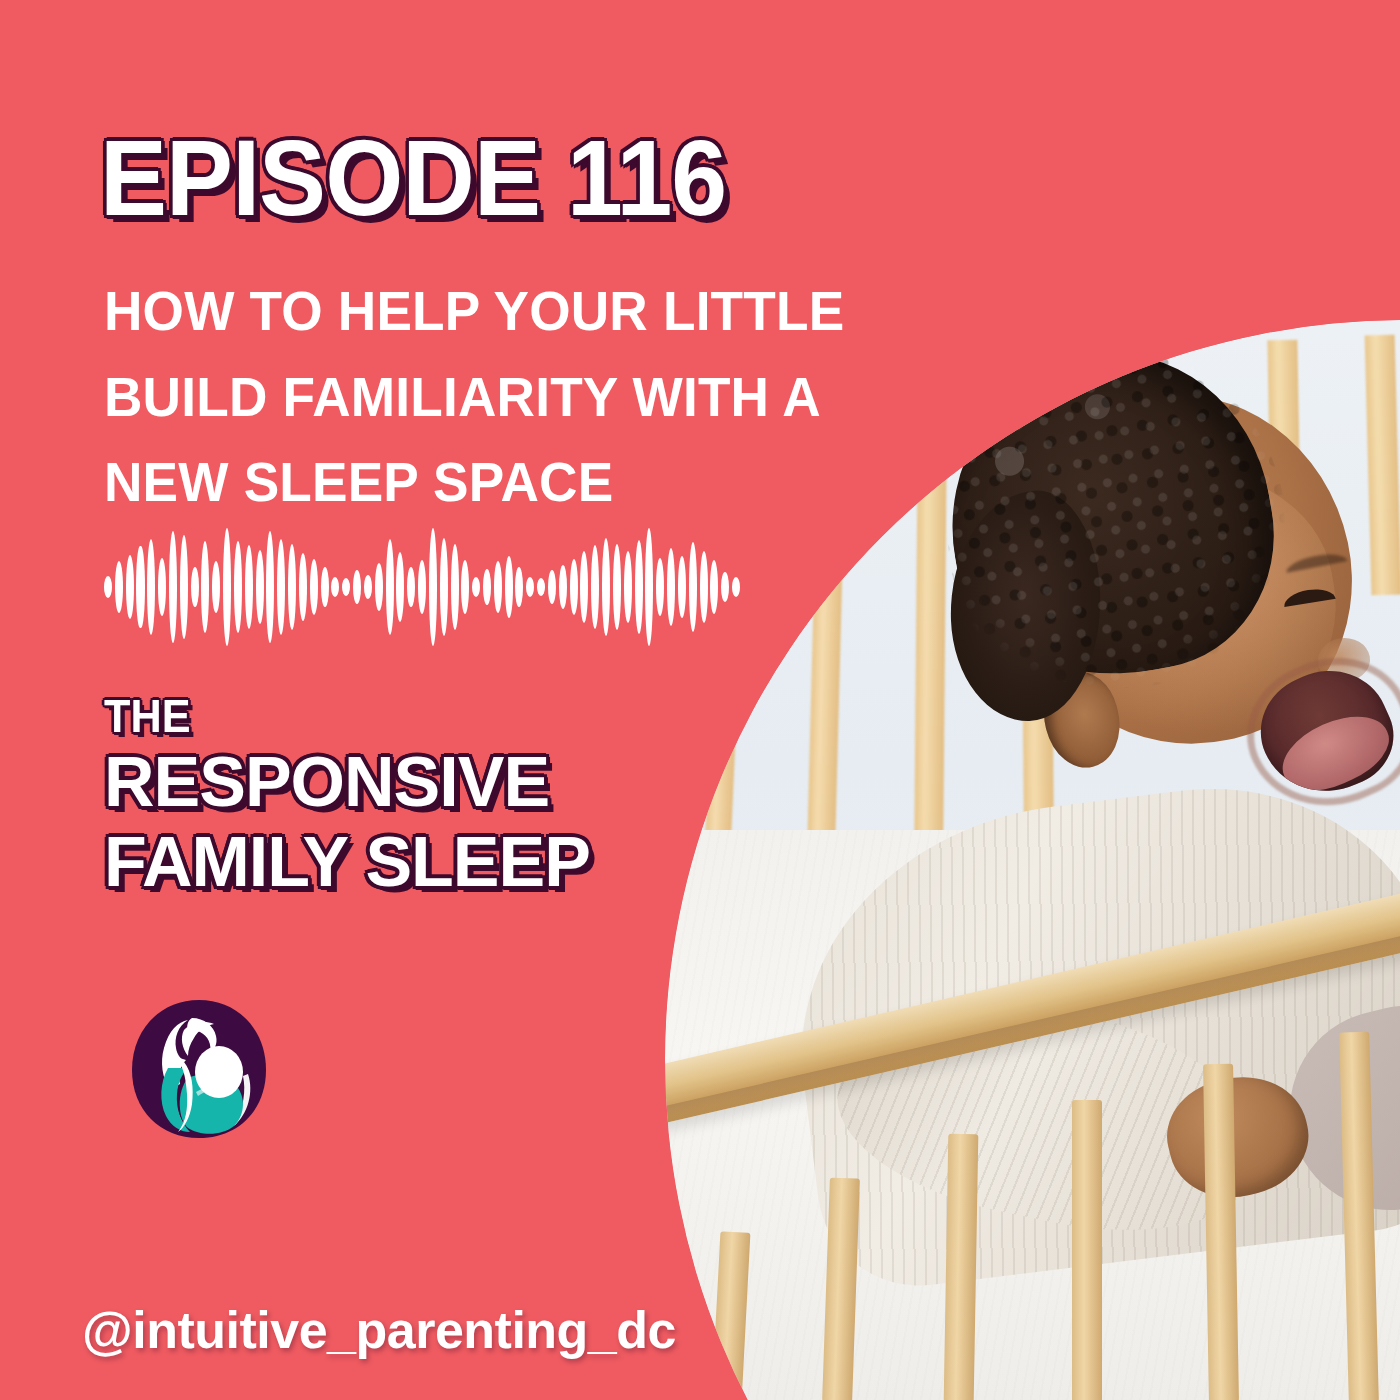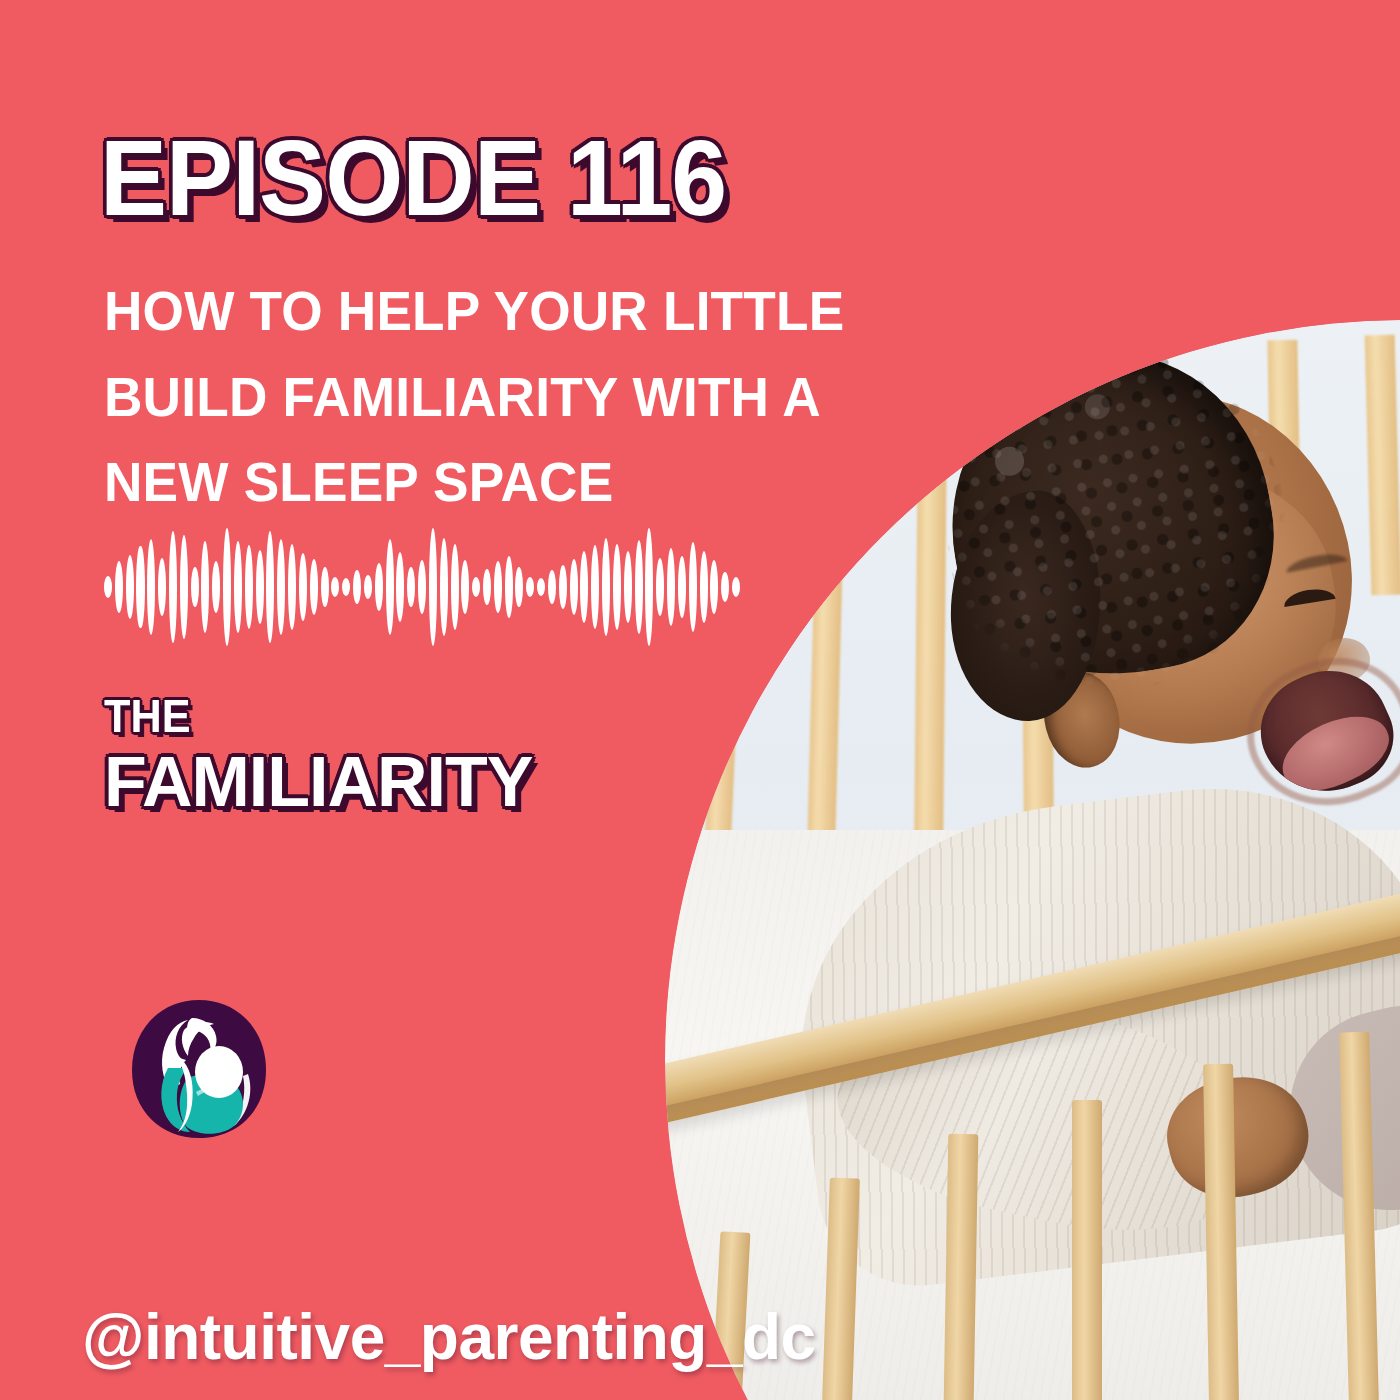--- a/index.html
+++ b/index.html
@@ -359,21 +359,21 @@
   .logo{
     position:absolute;
     left:126px; top:996px;
     width:146px; height:146px;
   }
 
   
   .handle{
     position:absolute;
     left:82px; top:1300px;
-    font-size:64px;
+    font-size:52px;
     font-weight:700;
     color:#ffffff;
     letter-spacing:-.5px;
     font-family:"Liberation Sans","DejaVu Sans",sans-serif;
     text-shadow: 2px 3px 5px rgba(60,10,40,.35);
     white-space:nowrap;
   }
 </style>
 </head>
 <body>
@@ -493,21 +493,22 @@
         <div class="wbar" style="width: 8.02712px; height: 62px; margin-right: 2.82034px; background: rgb(255, 255, 255);"></div>
         <div class="wbar" style="width: 8.02712px; height: 90px; margin-right: 2.82034px; background: rgb(255, 255, 255);"></div>
         <div class="wbar" style="width: 8.02712px; height: 72px; margin-right: 2.82034px; background: rgb(255, 255, 255);"></div>
         <div class="wbar" style="width: 8.02712px; height: 54px; margin-right: 2.82034px; background: rgb(255, 255, 255);"></div>
         <div class="wbar" style="width: 8.02712px; height: 30px; margin-right: 2.82034px; background: rgb(255, 255, 255);"></div>
         <div class="wbar" style="width: 8.02712px; height: 20px; margin-right: 2.82034px; background: rgb(255, 255, 255);"></div>
       </div>
 
     <div class="brand">
       <div class="the">THE</div>
-      <div class="big">FAMILIARITY</div>
+      <div class="big">RESPONSIVE</div>
+      <div class="big">FAMILY SLEEP</div>
     </div>
 
     <div class="logo">
       <svg viewBox="0 0 146 146" width="146" height="146" aria-hidden="true">
 
         <path d="M73 4 C112 4 140 34 140 74 C140 114 112 142 73 142 C34 142 6 114 6 74 C6 34 34 4 73 4 Z" fill="#3d0a42"></path>
 
         <path d="M122 78 C128 96 122 118 108 130 C118 112 120 94 117 80 Z" fill="#ffffff" opacity="0.95"></path>
 
         <path d="M62 24 C52 30 48 42 50 52 C51 58 54 62 58 65 C54 72 52 80 54 88 L44 94

